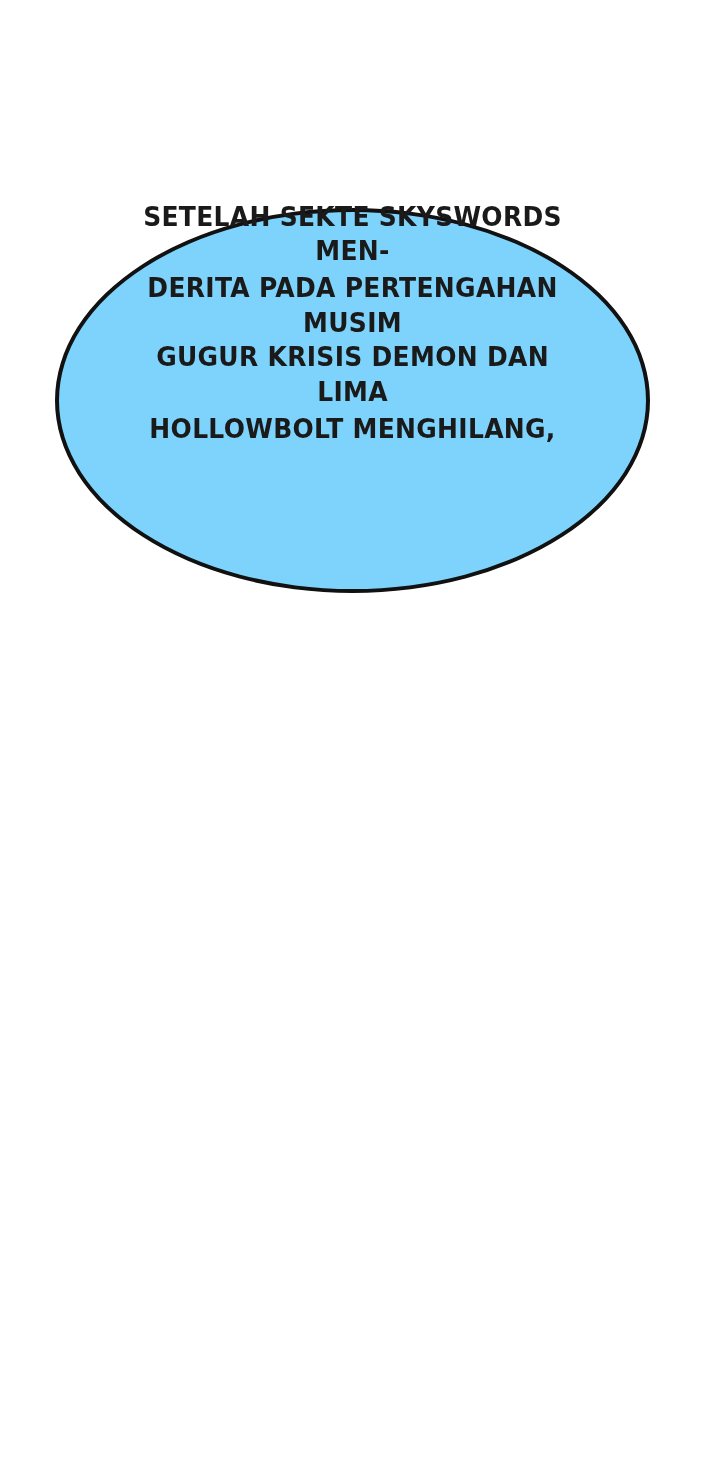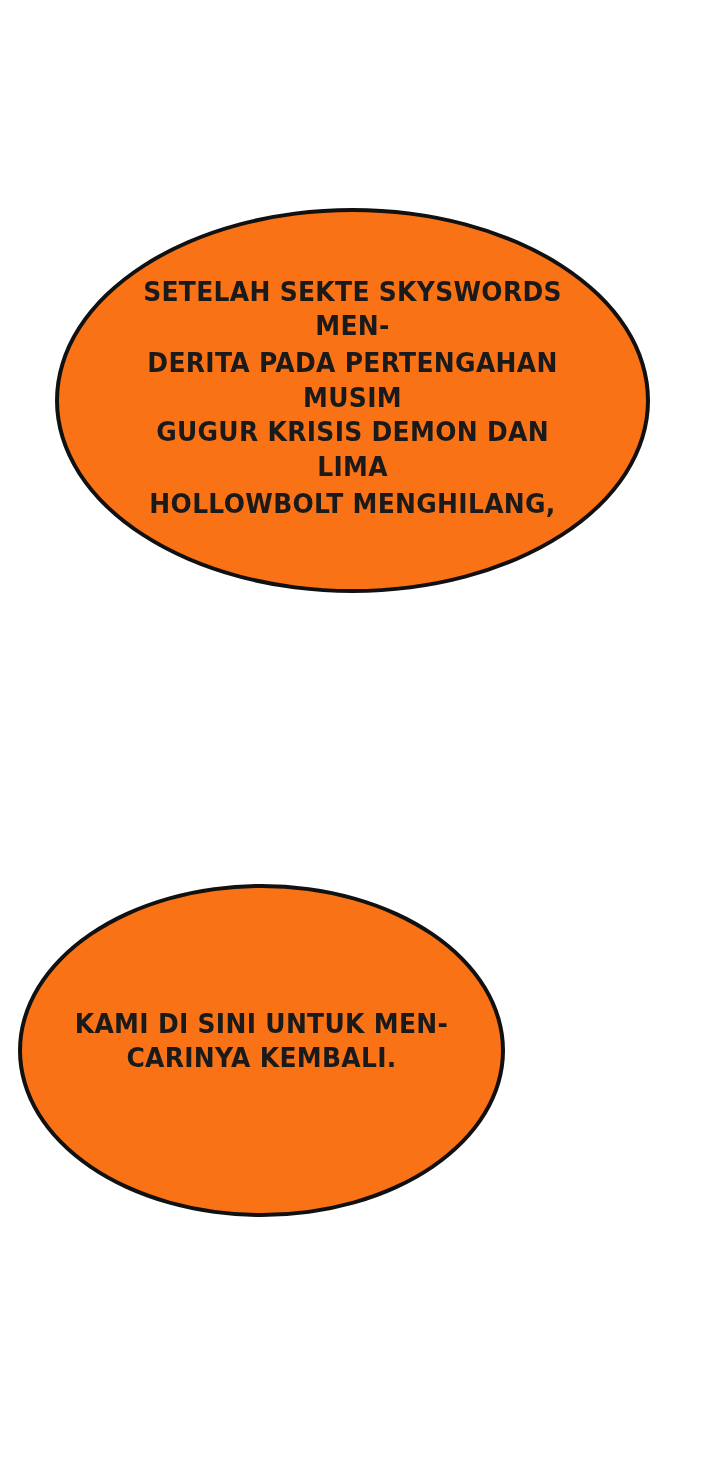--- a/index.html
+++ b/index.html
@@ -19,23 +19,23 @@
     position: absolute;
     inset: 0;
     background: #ffffff;
   }
 
   .bubble {
     position: absolute;
     box-sizing: border-box;
     border: 4px solid #111111;
     border-radius: 50%;
-    background: #f97316;
+    background: #7dd3fc;
     display: flex;
-    align-items: center;
+    align-items: flex-start;
     justify-content: center;
   }
 
   .bubble-text {
     text-align: center;
     color: #1a1a1a;
     font-family: "DejaVu Sans", sans-serif;
     font-weight: 600;
     letter-spacing: 0.3px;
     line-height: 1.33;
@@ -74,18 +74,14 @@
 
 <div class="page">
 
   <div class="bubble" id="bubble-1">
     <div class="bubble-text">SETELAH SEKTE SKYSWORDS MEN-
 DERITA PADA PERTENGAHAN MUSIM
 GUGUR KRISIS DEMON DAN LIMA
 HOLLOWBOLT MENGHILANG,</div>
   </div>
 
-  <div class="bubble" id="bubble-2">
-    <div class="bubble-text">KAMI DI SINI UNTUK MEN-
-CARINYA KEMBALI.</div>
-  </div>
 
 </div>
 
 </body></html>

